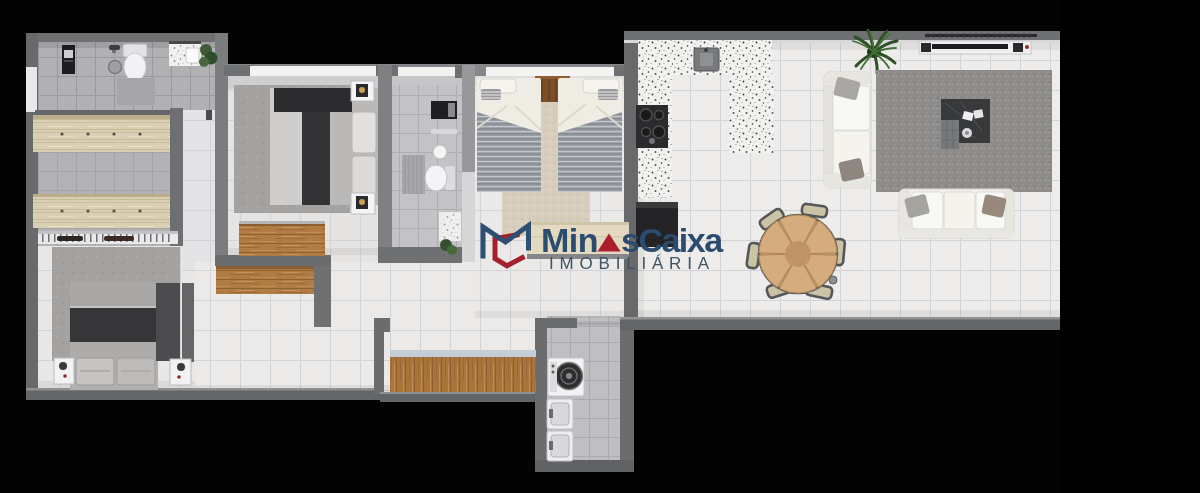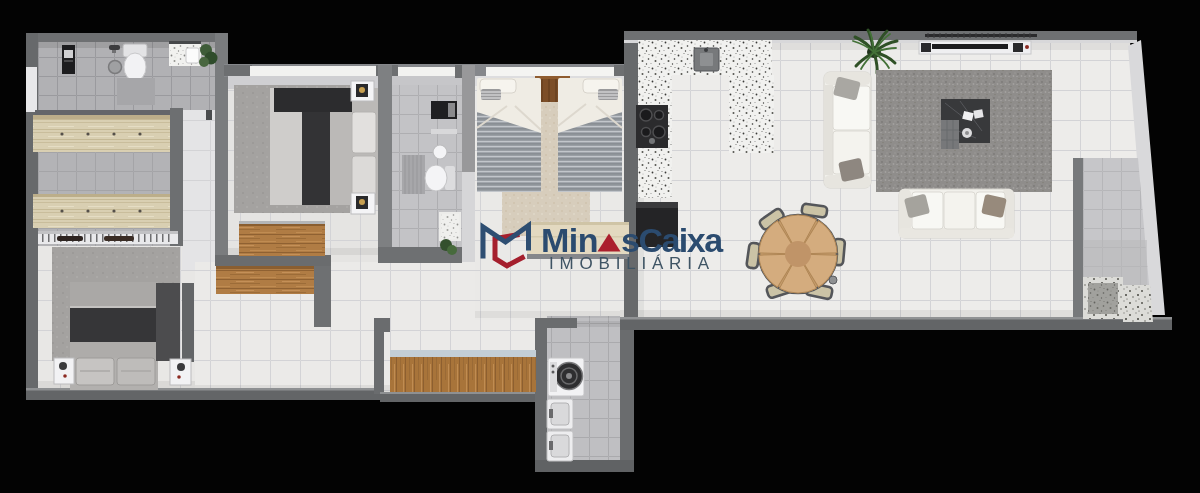--- a/index.html
+++ b/index.html
@@ -1,16 +1,16 @@
 <!DOCTYPE html>
 <html><head>
 <meta charset="utf-8">
 <style>
 html,body{margin:0;padding:0;background:#000;}
-#c{position:relative;width:1200px;height:493px;background:#000;overflow:hidden;font-family:"Liberation Sans",sans-serif;}
+#c{position:relative;width:1060px;height:493px;background:#000;overflow:hidden;font-family:"Liberation Sans",sans-serif;}
 </style>
 </head>
 <body>
 <div id="c">
 <svg width="1200" height="493" viewBox="0 0 1200 493" xmlns="http://www.w3.org/2000/svg">
 <defs>
 <pattern id="t30" width="30" height="30" patternUnits="userSpaceOnUse">
           <path d="M30 .5H.5V30" fill="none" stroke="#d3d3d6" stroke-width="1"></path>
         </pattern>
 <pattern id="t19" width="19" height="19" patternUnits="userSpaceOnUse">

